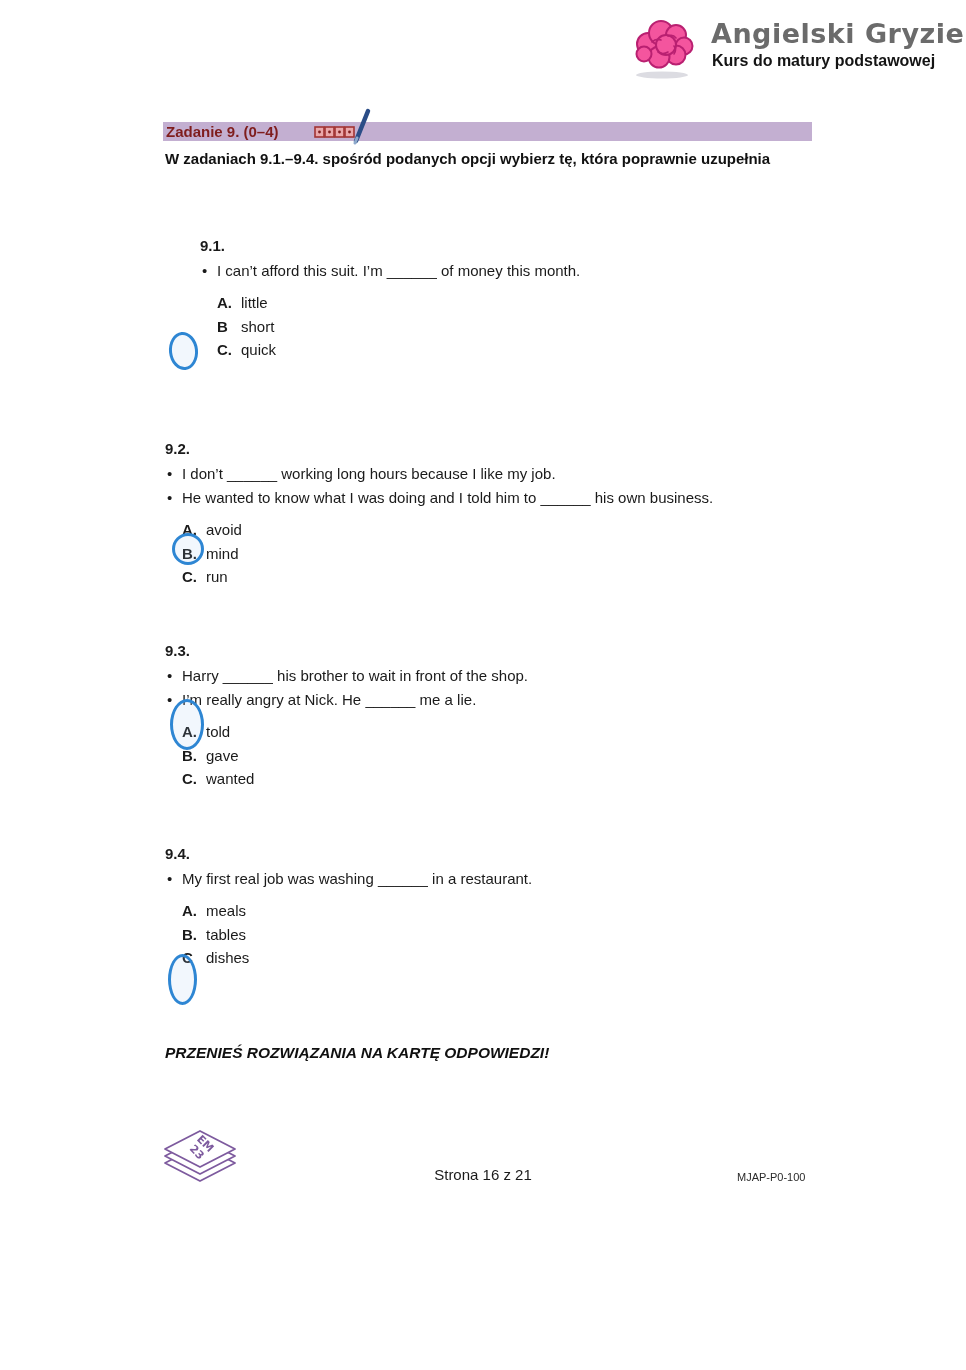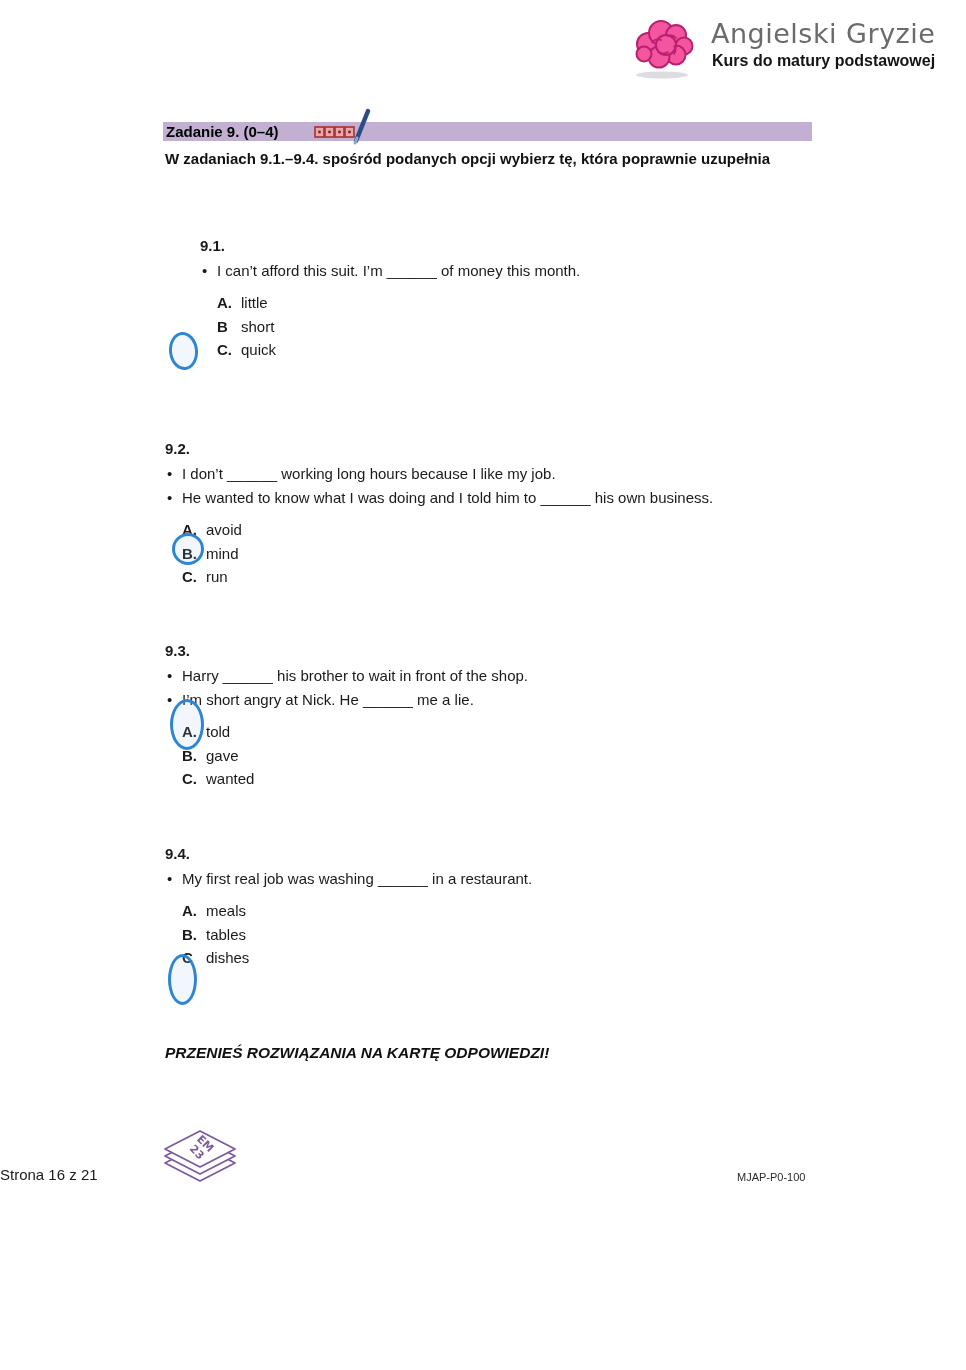--- a/index.html
+++ b/index.html
@@ -3,27 +3,27 @@
 <meta charset="utf-8">
 <style>
   * { margin:0; padding:0; box-sizing:border-box; }
   html,body { background:#ffffff; }
   body { width:966px; height:1370px; font-family:"Liberation Sans", sans-serif; color:#1a1a1a; }
   .page { position:relative; width:966px; height:1370px; background:#fff; overflow:hidden; }
 
   
   .brand-logo { position:absolute; left:628px; top:12px; width:70px; height:70px; }
   .brand-title { position:absolute; left:711px; top:18px; font-family:"DejaVu Sans", sans-serif;
-                 font-size:27px; font-weight:normal; color:#6b6b6b; letter-spacing:0.5px; }
+                 font-size:27px; font-weight:bold; color:#6b6b6b; letter-spacing:0.5px; }
   .brand-subtitle { position:absolute; left:712px; top:52px; font-size:16px; font-weight:bold; color:#141414; }
 
   
   .task-bar { position:absolute; left:163px; top:122px; width:649px; height:19px;
               background:var(--task-bar, #c3afd1); }
-  .task-title { position:absolute; left:3px; top:0; line-height:19px; font-size:15px; font-weight:bold; color:#000000; }
+  .task-title { position:absolute; left:3px; top:0; line-height:19px; font-size:15px; font-weight:bold; color:#7f1d1d; }
   .task-icon { position:absolute; left:147px; top:-18px; width:64px; height:46px; }
 
   .instructions { position:absolute; left:165px; top:147px; width:680px;
                   font-size:15px; font-weight:bold; line-height:23px; color:#111; }
 
   
   .q { position:absolute; left:165px; width:792px; font-size:15px; }
   .q-num { font-weight:bold; line-height:24px; margin-bottom:1px; }
   .bullet { position:relative; line-height:24px; padding-left:17px; }
   .bullet::before { content:"•"; position:absolute; left:2px; top:0; }
@@ -38,21 +38,21 @@
   .c-q1 { left:169px; top:332px; width:29px; height:38px; transform:rotate(-6deg); }
   .c-q2 { left:172px; top:533px; width:32px; height:32px; }
   .c-q3 { left:170px; top:699px; width:34px; height:51px; }
   .c-q4 { left:168px; top:954px; width:29px; height:51px; }
 
   .transfer { position:absolute; left:165px; top:1044px; font-size:15.5px; font-weight:bold;
               font-style:italic; color:#101010; }
 
   
   .stack-icon { position:absolute; left:161px; top:1129px; width:78px; height:62px; }
-  .page-label { position:absolute; left:0; top:1166px; width:966px; font-size:15px; color:#1a1a1a; }
+  .page-label { position:absolute; left:0; top:1166px; width:966px; text-align:center; font-size:15px; color:#1a1a1a; }
   .doc-code { position:absolute; left:737px; top:1171px; font-size:11px; color:#2a2a2a; }
 
   
   .brain-part { fill:var(--brain-pink,#f4559e); stroke:#b92071; stroke-width:2; }
   .brain-shadow { fill:#dcdce2; }
   .box-sq { fill:#eaa7aa; stroke:#a23434; stroke-width:1.6; }
   .box-dot { fill:#7e1f1f; }
   .pen-body { stroke:var(--pen-blue,#2b4d87); stroke-width:4.5; stroke-linecap:round; }
   .stack-page { fill:#ffffff; stroke:var(--stack-purple,#7d5a9e); stroke-width:1.8; stroke-linejoin:round; }
   .stack-txt { fill:var(--stack-purple,#7d5a9e); font-family:"DejaVu Sans",sans-serif;
@@ -144,21 +144,21 @@
       <div class="option">
           <span class="letter">C.</span>
           <span>run</span>
         </div>
     </div>
   </section>
 
   <section class="q q3">
     <div class="q-num">9.3.</div>
     <div class="bullet"><span>Harry ______ his brother to wait in front of the shop.</span></div>
-    <div class="bullet"><span>I’m short angry at Nick. He ______ me a lie.</span></div>
+    <div class="bullet"><span>I’m really angry at Nick. He ______ me a lie.</span></div>
     <div class="options">
       <div class="option">
           <span class="letter">A.</span>
           <span>told</span>
         </div>
       <div class="option">
           <span class="letter">B.</span>
           <span>gave</span>
         </div>
       <div class="option">

